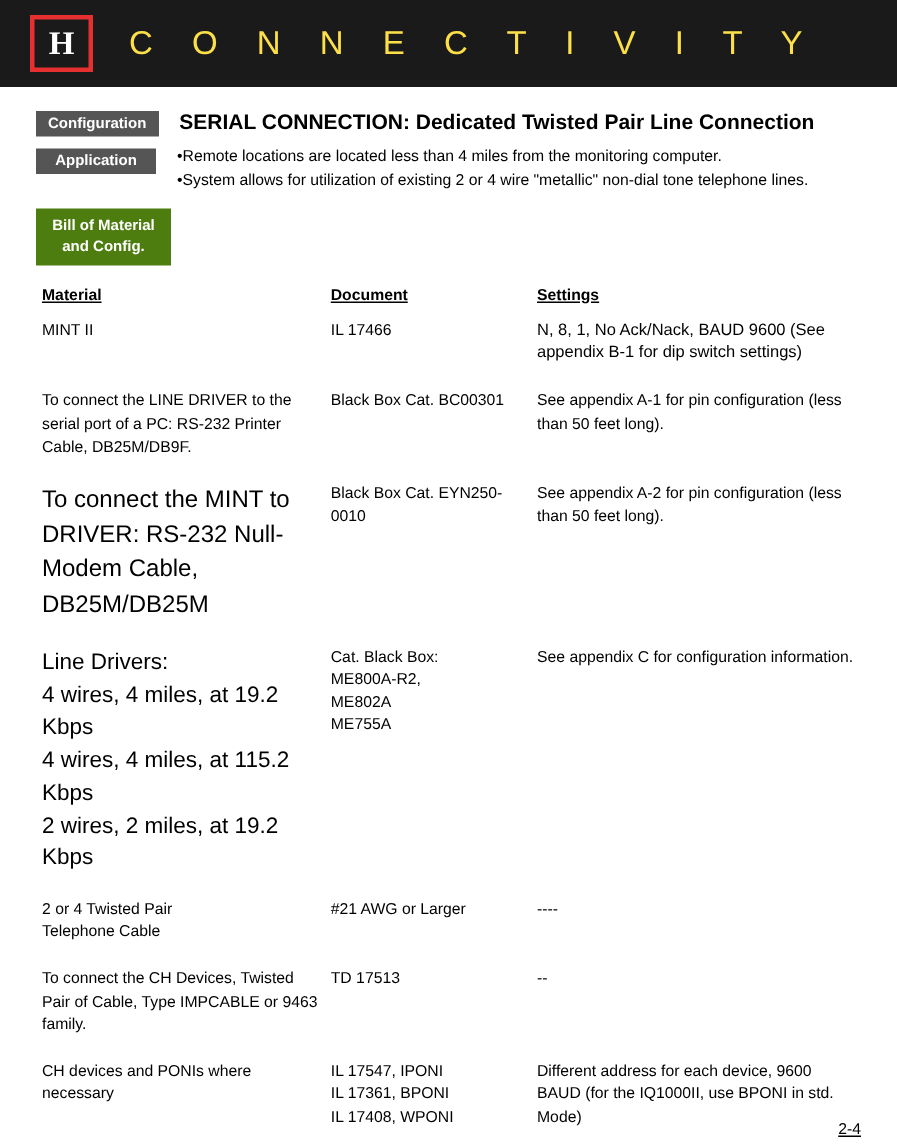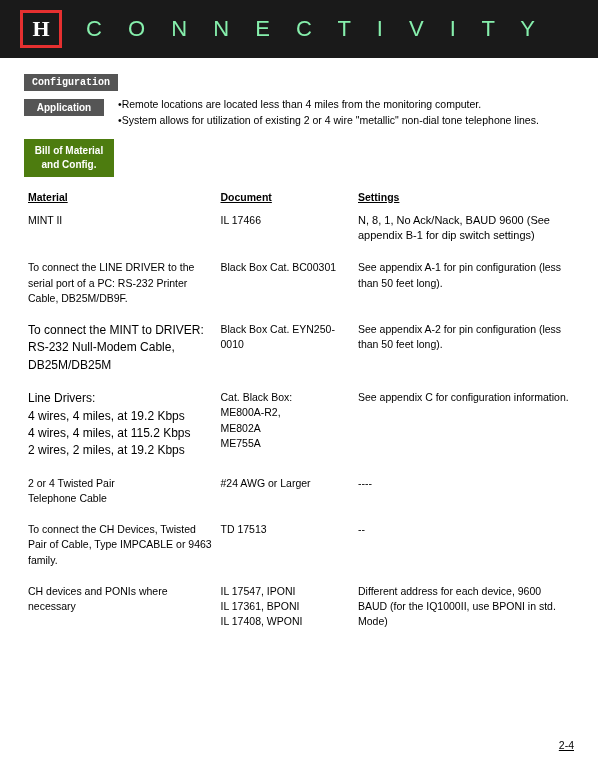--- a/index.html
+++ b/index.html
@@ -30,21 +30,21 @@
       justify-content: center;
       margin-right: 24px;
     }
     .logo-text {
       color: #fff;
       font-size: 22px;
       font-weight: bold;
       font-family: serif;
     }
     .header-title {
-      color: #86efac;
+      color: #fde047;
       font-size: 22px;
       letter-spacing: 10px;
       font-weight: normal;
       font-family: Arial, Helvetica, sans-serif;
     }
 
     
     .content {
       padding: 14px 24px 14px 24px;
     }
@@ -60,21 +60,20 @@
       color: #fff;
       font-size: 10px;
       font-weight: bold;
       padding: 3px 8px;
       white-space: nowrap;
       min-width: 80px;
       text-align: right;
       margin-right: 14px;
       flex-shrink: 0;
       margin-top: 2px;
-      font-family: Liberation Mono, monospace;
     }
     .config-title {
       font-size: 14px;
       font-weight: bold;
       color: #000;
       line-height: 1.3;
     }
 
     
     .app-bar {
@@ -167,20 +166,21 @@
   <div class="logo-box">
     <span class="logo-text">H</span>
   </div>
   <div class="header-title">C O N N E C T I V I T Y</div>
 </div>
 
 <div class="content">
 
   <div class="config-bar">
     <div class="config-label">Configuration</div>
+    <div class="config-title">SERIAL CONNECTION: Dedicated Twisted Pair  Line Connection</div>
   </div>
 
   <div class="app-bar">
     <div class="app-label">Application</div>
     <div class="app-text">
       <p>•Remote locations are located less than 4 miles from the monitoring computer.</p>
       <p>•System allows for utilization of existing 2 or 4 wire "metallic" non-dial tone telephone lines.</p>
     </div>
   </div>
 
@@ -207,45 +207,45 @@
         </tr>
         <tr>
           <td style="white-space: pre-line; vertical-align: top; padding: 4px; font-size: 10.5px; line-height: 1.45; width: 35%;">To connect the LINE DRIVER  to the serial port of a PC: RS-232 Printer Cable, DB25M/DB9F.</td>
           <td style="white-space: pre-line; vertical-align: top; padding: 4px; font-size: 10.5px; line-height: 1.45; width: 25%;">Black Box Cat. BC00301</td>
           <td style="white-space: pre-line; vertical-align: top; padding: 4px; font-size: 10.5px; line-height: 1.45; width: 40%;">See appendix A-1 for pin configuration (less than 50 feet long).</td>
         </tr>
         <tr class="row-spacer">
           <td colspan="3" style="height: 8px;"></td>
         </tr>
         <tr>
-          <td style="white-space: pre-line; vertical-align: top; padding: 4px; font-size: 12px; line-height: 1.45; width: 35%;">To connect the MINT to DRIVER: RS-232 Null-Modem  Cable, DB25M/DB25M</td>
+          <td style="white-space: pre-line; vertical-align: top; padding: 4px; font-size: 16px; line-height: 1.45; width: 35%;">To connect the MINT to DRIVER: RS-232 Null-Modem  Cable, DB25M/DB25M</td>
           <td style="white-space: pre-line; vertical-align: top; padding: 4px; font-size: 10.5px; line-height: 1.45; width: 25%;">Black Box Cat. EYN250-0010</td>
           <td style="white-space: pre-line; vertical-align: top; padding: 4px; font-size: 10.5px; line-height: 1.45; width: 40%;">See appendix A-2 for pin configuration (less than 50 feet long).</td>
         </tr>
         <tr class="row-spacer">
           <td colspan="3" style="height: 8px;"></td>
         </tr>
         <tr>
-          <td style="white-space: pre-line; vertical-align: top; padding: 4px; font-size: 12px; line-height: 1.45; width: 35%; margin-top: 28px;">Line Drivers:
+          <td style="white-space: pre-line; vertical-align: top; padding: 4px; font-size: 15px; line-height: 1.45; width: 35%; margin-top: 28px;">Line Drivers:
 4 wires, 4 miles,  at  19.2 Kbps
 4 wires, 4 miles, at  115.2 Kbps
 2 wires, 2 miles,  at  19.2 Kbps</td>
           <td style="white-space: pre-line; vertical-align: top; padding: 4px; font-size: 10.5px; line-height: 1.45; width: 25%;">Cat. Black Box:
 ME800A-R2,
 ME802A
 ME755A</td>
           <td style="white-space: pre-line; vertical-align: top; padding: 4px; font-size: 10.5px; line-height: 1.45; width: 40%;">See appendix C for configuration information.</td>
         </tr>
         <tr class="row-spacer">
           <td colspan="3" style="height: 8px;"></td>
         </tr>
         <tr>
           <td style="white-space: pre-line; vertical-align: top; padding: 4px; font-size: 10.5px; line-height: 1.45; width: 35%;">2 or 4 Twisted Pair
 Telephone Cable</td>
-          <td style="white-space: pre-line; vertical-align: top; padding: 4px; font-size: 10.5px; line-height: 1.45; width: 25%;">#24  AWG or Larger</td>
+          <td style="white-space: pre-line; vertical-align: top; padding: 4px; font-size: 10.5px; line-height: 1.45; width: 25%;">#21  AWG or Larger</td>
           <td style="white-space: pre-line; vertical-align: top; padding: 4px; font-size: 10.5px; line-height: 1.45; width: 40%;">----</td>
         </tr>
         <tr class="row-spacer">
           <td colspan="3" style="height: 8px;"></td>
         </tr>
         <tr>
           <td style="white-space: pre-line; vertical-align: top; padding: 4px; font-size: 10.5px; line-height: 1.45; width: 35%;">To connect the CH Devices, Twisted Pair of Cable, Type IMPCABLE or 9463 family.</td>
           <td style="white-space: pre-line; vertical-align: top; padding: 4px; font-size: 10.5px; line-height: 1.45; width: 25%;">TD 17513</td>
           <td style="white-space: pre-line; vertical-align: top; padding: 4px; font-size: 10.5px; line-height: 1.45; width: 40%;">--</td>
         </tr>

